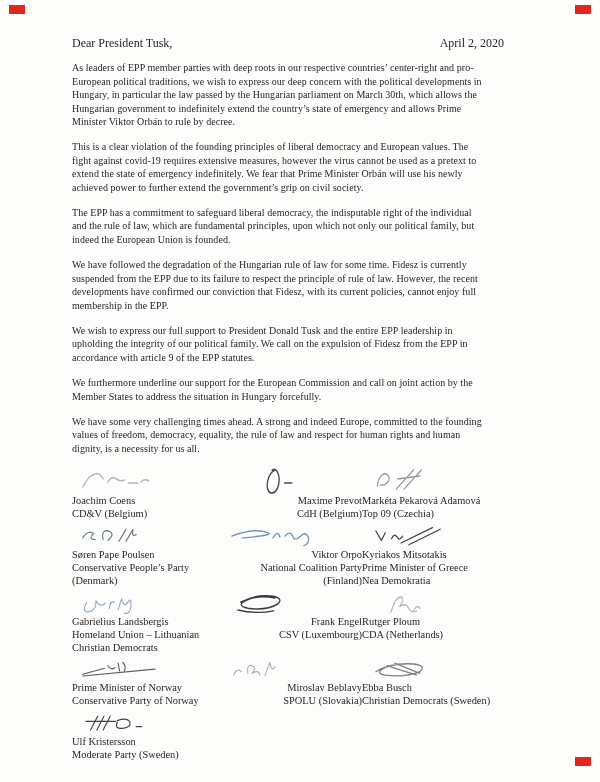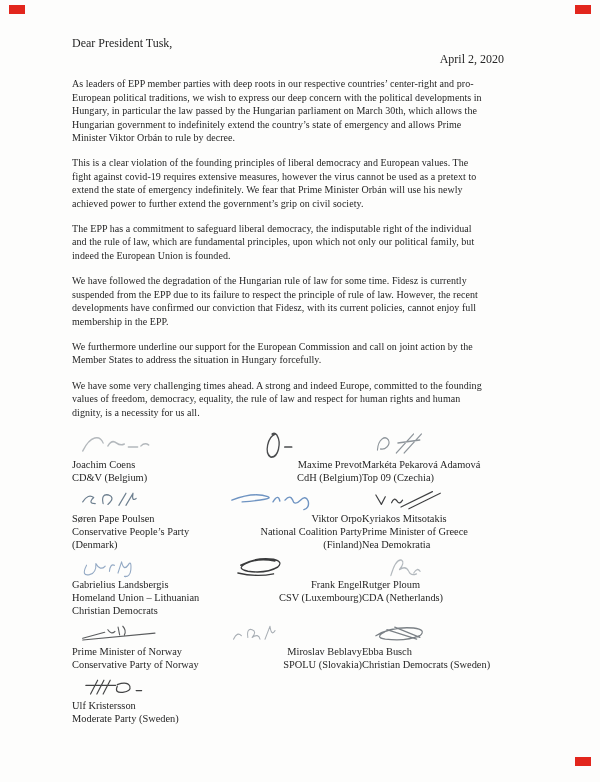--- a/index.html
+++ b/index.html
@@ -18,21 +18,21 @@
     left: 72px;
     width: 462px;
   }
   .headline-row {
     display: flex;
     justify-content: space-between;
     font-size: 12px;
     line-height: 13.4px;
     margin-bottom: 11px;
   }
-  .date { margin-right: 30px; margin-top: 16px; }
+  .date { margin-right: 30px; }
   .para {
     font-size: 10px;
     line-height: 13.4px;
     white-space: pre-line;
     margin: 0 0 12px 0;
     letter-spacing: 0.05px;
   }
   .sig-area { margin-top: 2px; }
   .sig-row { display: flex; margin-bottom: 4px; }
   .sig-cell { flex: 0 0 auto; }
@@ -94,20 +94,23 @@
 fight against covid-19 requires extensive measures, however the virus cannot be used as a pretext to
 extend the state of emergency indefinitely. We fear that Prime Minister Orbán will use his newly
 achieved power to further extend the government’s grip on civil society.</p>
     <p class="para">The EPP has a commitment to safeguard liberal democracy, the indisputable right of the individual
 and the rule of law, which are fundamental principles, upon which not only our political family, but
 indeed the European Union is founded.</p>
     <p class="para">We have followed the degradation of the Hungarian rule of law for some time. Fidesz is currently
 suspended from the EPP due to its failure to respect the principle of rule of law. However, the recent
 developments have confirmed our conviction that Fidesz, with its current policies, cannot enjoy full
 membership in the EPP.</p>
+    <p class="para">We wish to express our full support to President Donald Tusk and the entire EPP leadership in
+upholding the integrity of our political family. We call on the expulsion of Fidesz from the EPP in
+accordance with article 9 of the EPP statutes.</p>
     <p class="para">We furthermore underline our support for the European Commission and call on joint action by the
 Member States to address the situation in Hungary forcefully.</p>
     <p class="para">We have some very challenging times ahead. A strong and indeed Europe, committed to the founding
 values of freedom, democracy, equality, the rule of law and respect for human rights and human
 dignity, is a necessity for us all.</p>
 
     <div class="sig-area">
 
       <div class="sig-row">
         <div class="sig-cell sig-col1">

